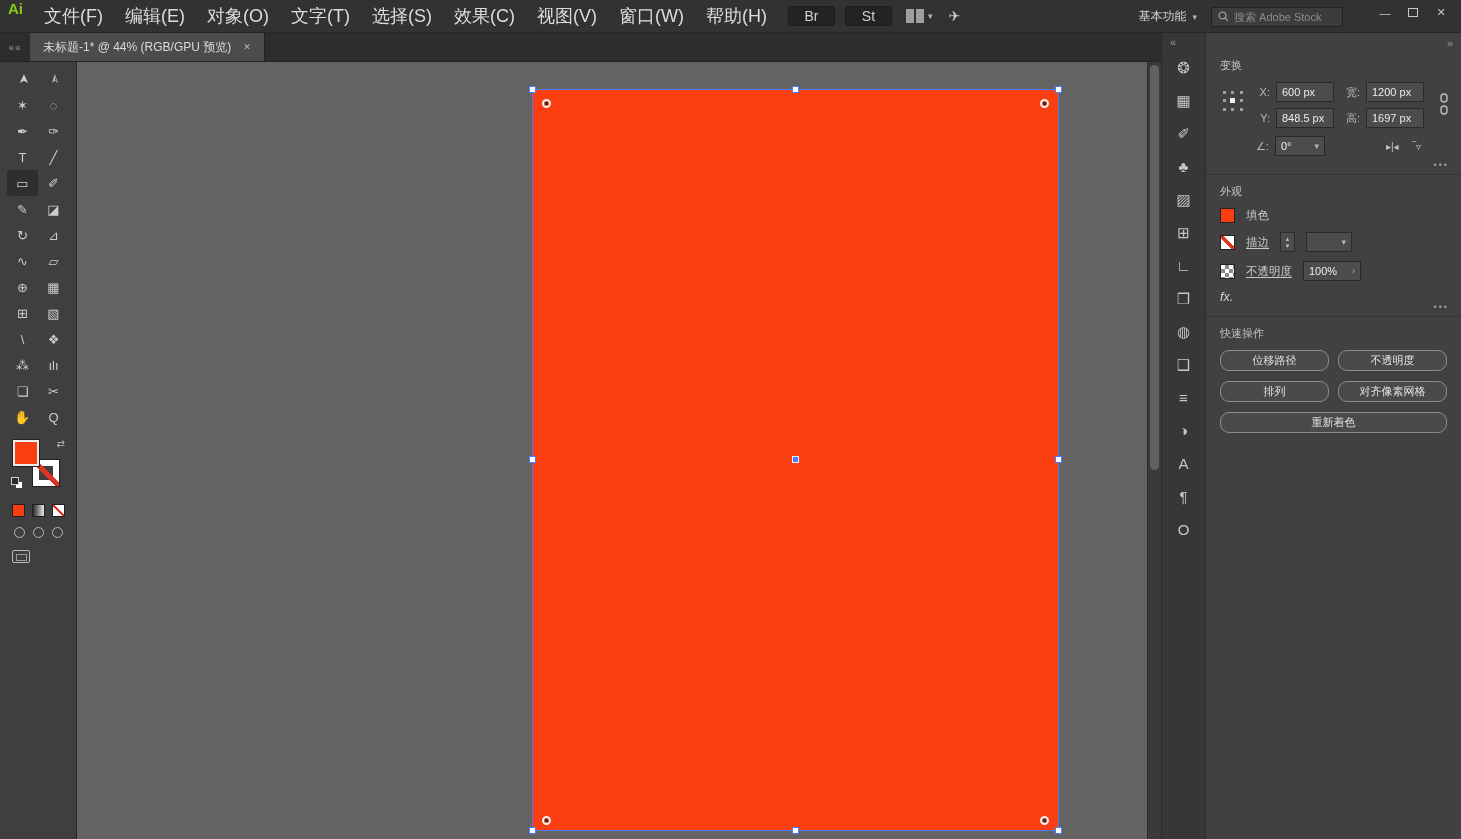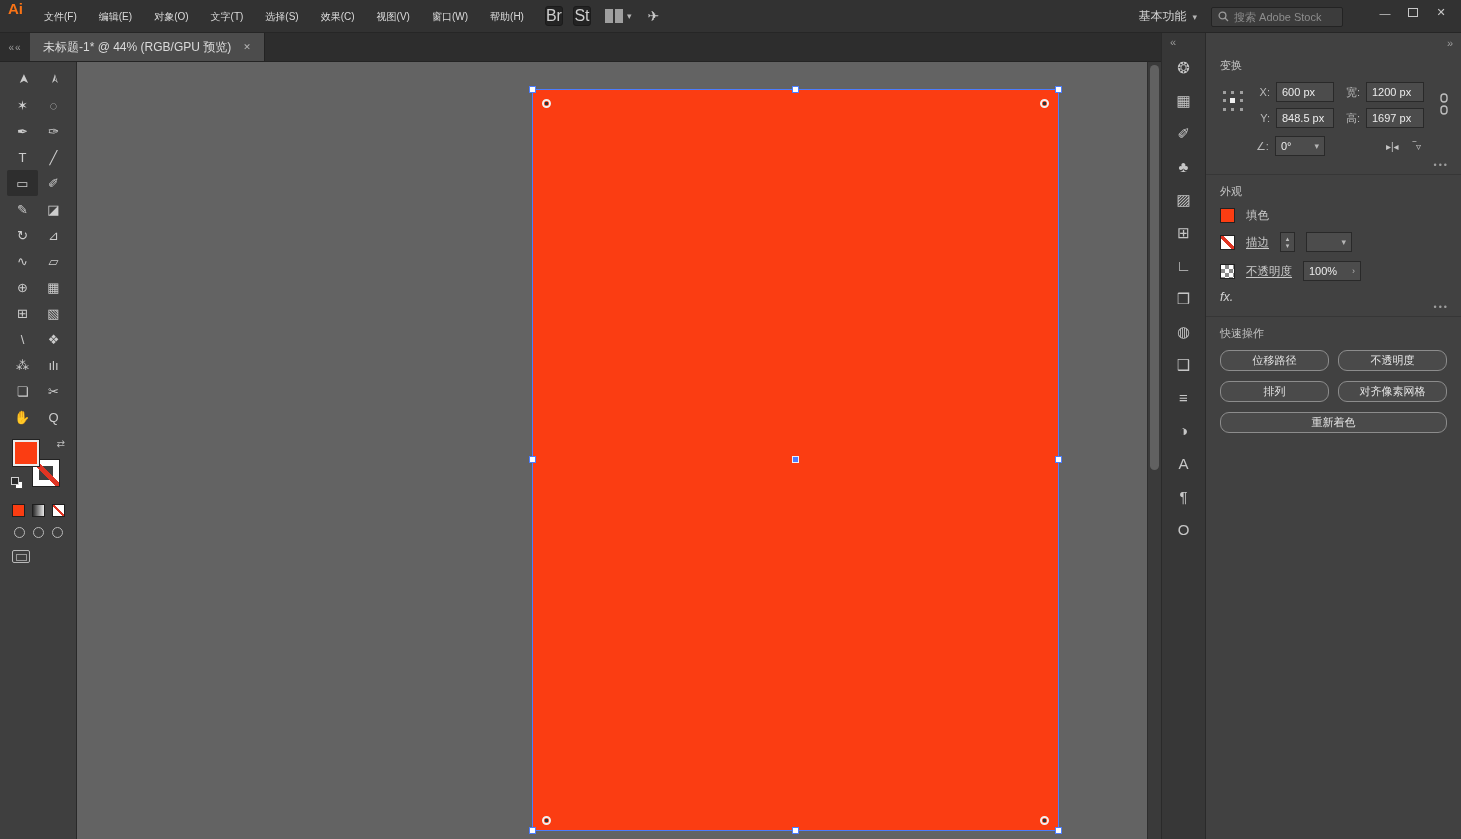--- a/index.html
+++ b/index.html
@@ -2,23 +2,23 @@
 <html><head>
 <meta charset="utf-8">
 <style>
   * { margin:0; padding:0; box-sizing:border-box; }
   html,body { width:1461px; height:839px; overflow:hidden; }
   body { font-family:"Liberation Sans","DejaVu Sans",sans-serif; background:#333; }
   .app { position:relative; width:1461px; height:839px; background:#333333; color:#d6d6d6; font-size:13px; }
 
   
   .menubar { position:absolute; left:0; top:0; width:100%; height:33px; background:#323232; border-bottom:1px solid #262626; display:flex; align-items:center; z-index:30; }
-  .logo { margin:0 10px 16px 8px; font-weight:bold; font-size:15px; color:#f97316; }
-  .menu-item { padding:0 11px; height:33px; line-height:33px; color:#dcdcdc; font-size:10px; cursor:default; }
-  .mb-badge { width:18px; height:20px; margin-left:10px; background:#232323; border:1px solid #1b1b1b; border-radius:3px; color:#cfcfcf; font-size:16px; display:flex; align-items:center; justify-content:center; }
+  .logo { margin:0 10px 16px 8px; font-weight:bold; font-size:15px; color:#84cc16; }
+  .menu-item { padding:0 11px; height:33px; line-height:33px; color:#dcdcdc; font-size:18px; cursor:default; }
+  .mb-badge { width:47px; height:20px; margin-left:10px; background:#232323; border:1px solid #1b1b1b; border-radius:3px; color:#cfcfcf; font-size:14px; display:flex; align-items:center; justify-content:center; }
   .arrange-docs { margin-left:14px; display:flex; align-items:center; gap:4px; color:#c9c9c9; }
   .arrange-ico { width:18px; height:14px; display:grid; grid-template-columns:8px 8px; gap:2px; }
   .arrange-ico i { background:#9f9f9f; }
   .caret { font-size:9px; color:#b5b5b5; }
   .rocket { margin-left:16px; font-size:14px; color:#c9c9c9; }
   .mb-right { position:absolute; right:118px; top:0; height:33px; display:flex; align-items:center; gap:14px; }
   .workspace { display:flex; align-items:center; gap:6px; color:#d2d2d2; font-size:12px; }
   .searchbox { width:132px; height:20px; background:#3c3c3c; border:1px solid #232323; border-radius:2px; display:flex; align-items:center; gap:5px; padding:0 6px; }
   .searchbox input { flex:1; min-width:0; background:transparent; border:none; outline:none; color:#bdbdbd; font-size:11px; font-family:inherit; }
   .searchbox input::placeholder { color:#8d8d8d; }

